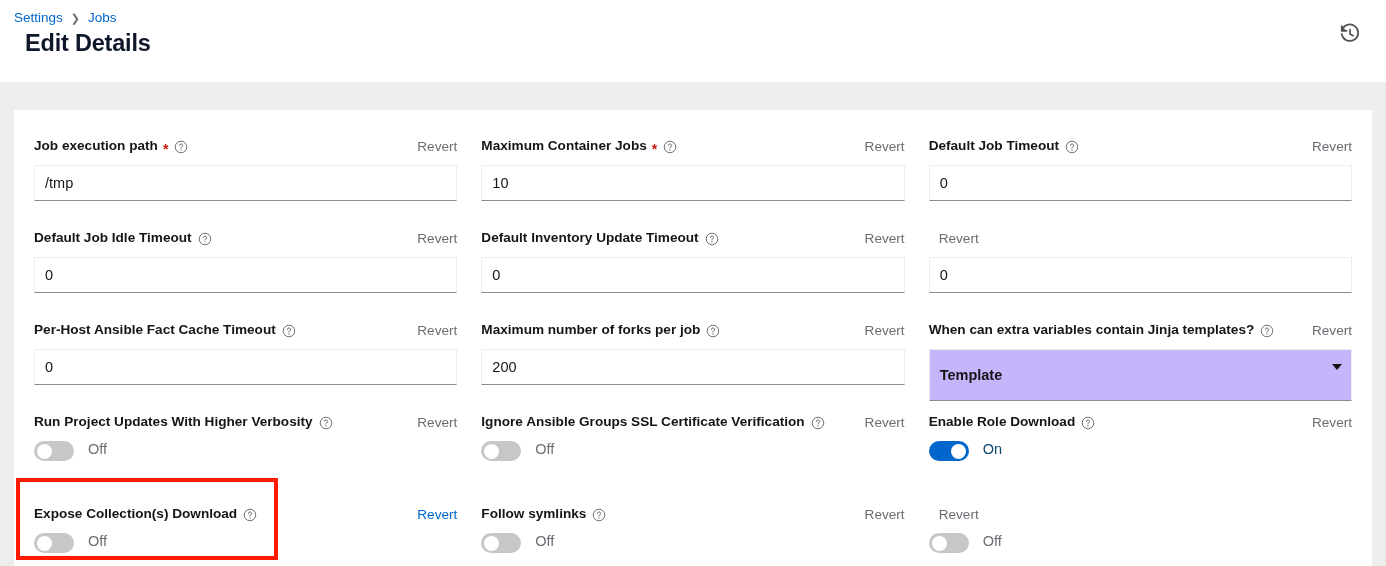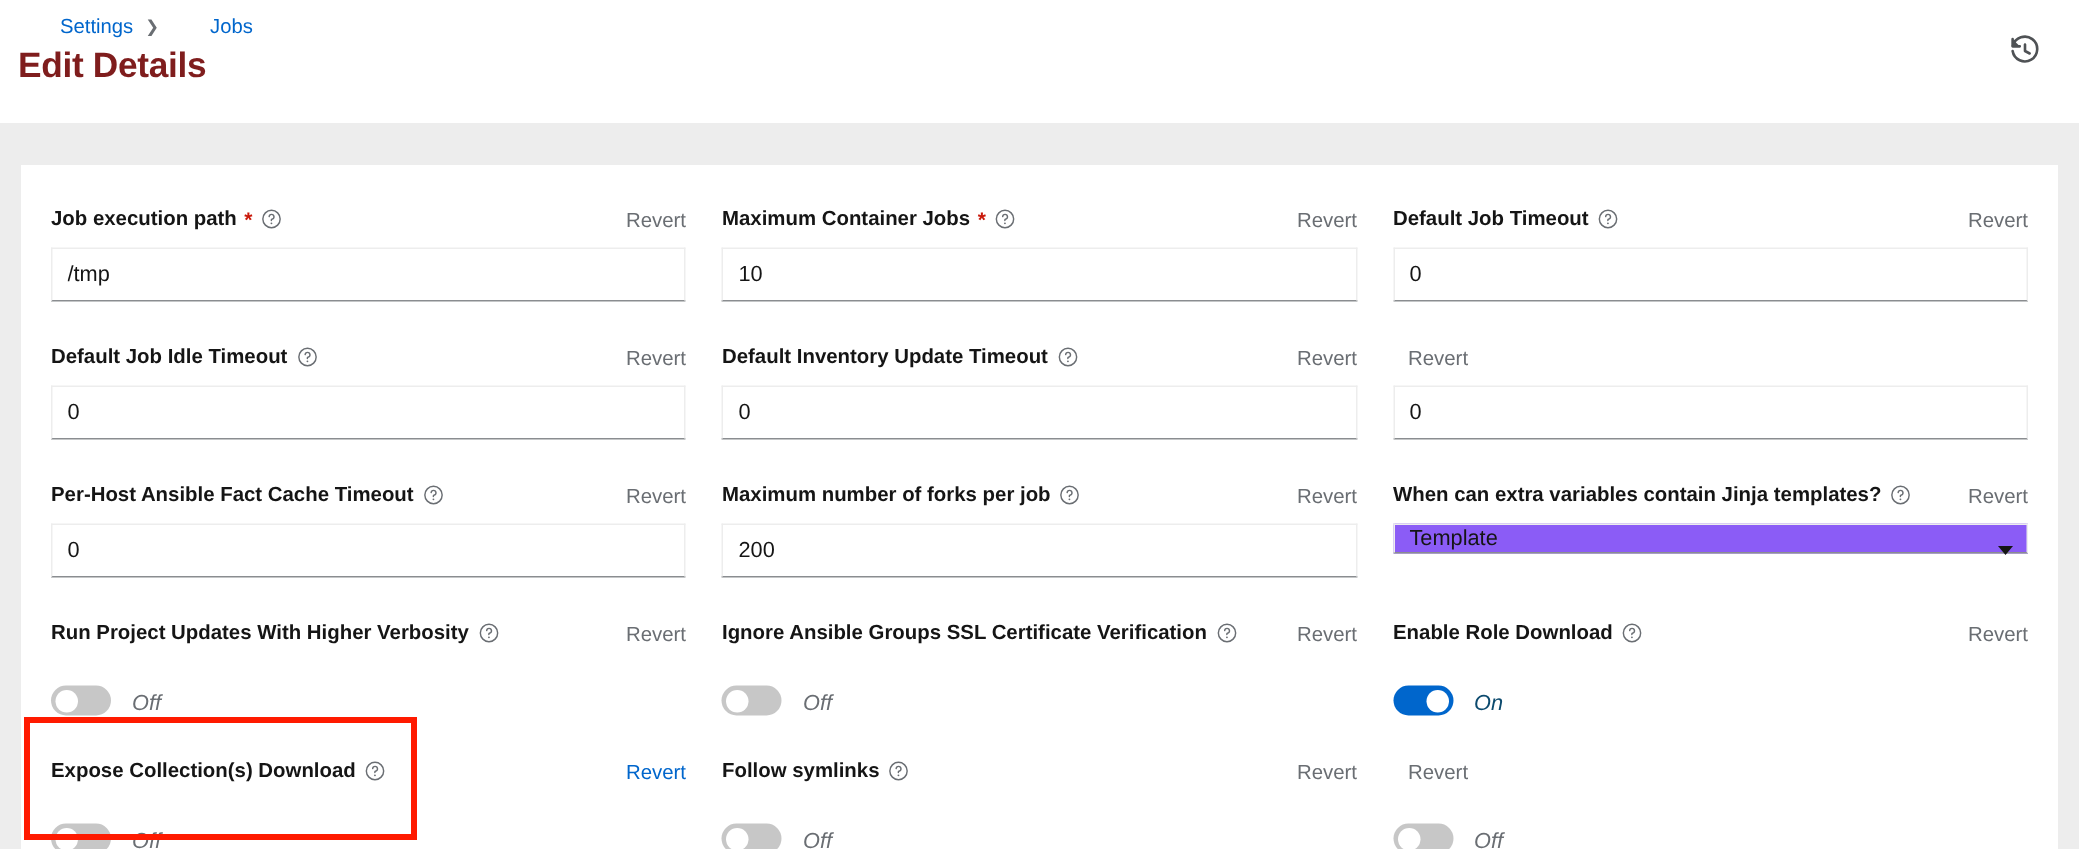--- a/index.html
+++ b/index.html
@@ -29,36 +29,35 @@
     top: 9px;
     display: flex;
     align-items: center;
     font-size: 13.5px;
     line-height: 18px;
   }
   .breadcrumb a {
     color: #06c;
     text-decoration: none;
     cursor: pointer;
-    margin-left: 26px;
   }
   .breadcrumb .crumb-sep {
     color: #6a6e73;
     margin: 0 8px;
     font-size: 11px;
     display: inline-block;
   }
   .page-title {
     position: absolute;
-    left: 12px;
+    left: 25px;
     top: 30px;
     font-size: 23.5px;
     font-weight: 700;
     letter-spacing: -0.2px;
-    color: #7f1d1d;
+    color: #0f172a;
     margin: 0;
   }
   .history-icon-btn {
     position: absolute;
     right: 22px;
     top: 20px;
     width: 28px;
     height: 28px;
     display: flex;
     align-items: center;
@@ -97,21 +96,21 @@
   }
   .field-head {
     display: flex;
     align-items: center;
     justify-content: space-between;
     height: 20px;
     margin-bottom: 9px;
   }
   .field-label {
     display: flex;
-    align-items: center;
+    align-items: flex-end;
     font-size: 13.6px;
     font-weight: 700;
     color: #151515;
     white-space: nowrap;
     line-height: 16px;
   }
   .req-star {
     color: #c9190b;
     margin-left: 5px;
     font-size: 14px;
@@ -153,50 +152,50 @@
     border-radius: 0;
   }
 
   .select-wrap {
     position: relative;
     width: 100%;
     height: 36px;
   }
   .select-box {
     width: 100%;
-    height: 20px;
+    height: 52px;
     box-sizing: border-box;
     border: 1px solid #ededed;
     border-bottom: 1px solid #8a8d90;
-    background: #8b5cf6;
+    background: #c4b5fd;
     font-size: 14.5px;
     color: #151515;
     padding: 0 28px 0 10px;
     display: flex;
     align-items: center;
     cursor: pointer;
+    font-weight: bold;
   }
   .select-caret {
     position: absolute;
     right: 10px;
     top: 50%;
     transform: translateY(-50%);
     width: 0; height: 0;
     border-left: 5.5px solid transparent;
     border-right: 5.5px solid transparent;
     border-top: 6.5px solid #151515;
     pointer-events: none;
   }
 
   
   .switch-row {
     display: flex;
-    align-items: flex-end;
+    align-items: flex-start;
     height: 36px;
-    font-style: italic;
   }
   .switch {
     position: relative;
     width: 40px;
     height: 20px;
     border-radius: 10px;
     background: #c7c7c7;
     cursor: pointer;
     flex: none;
   }

